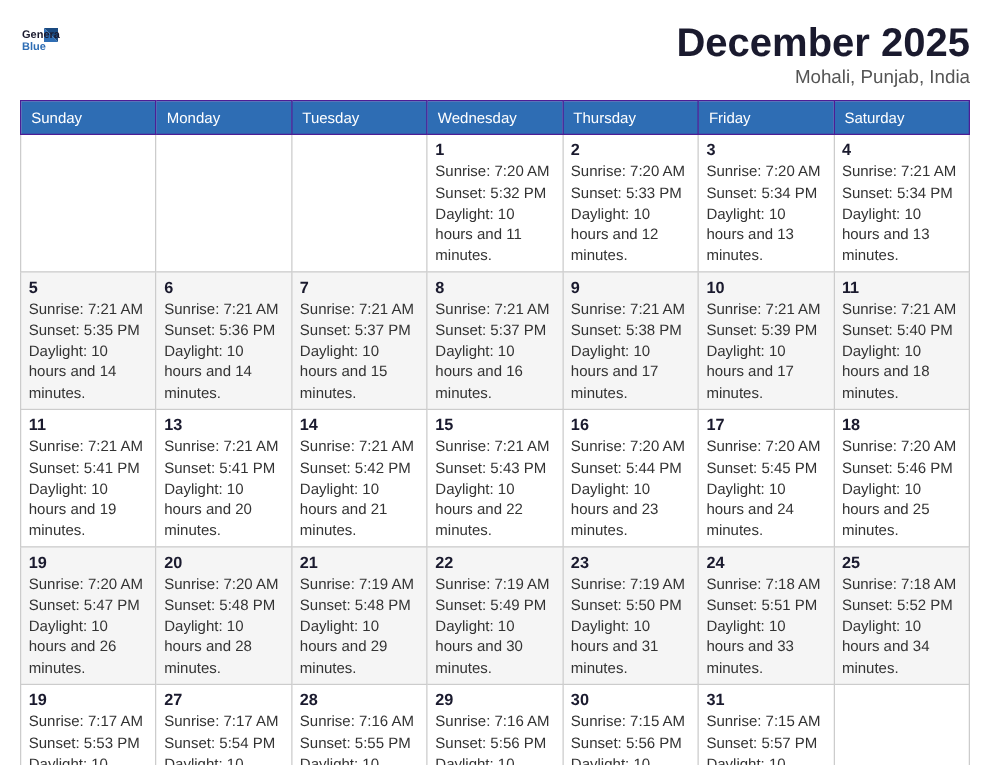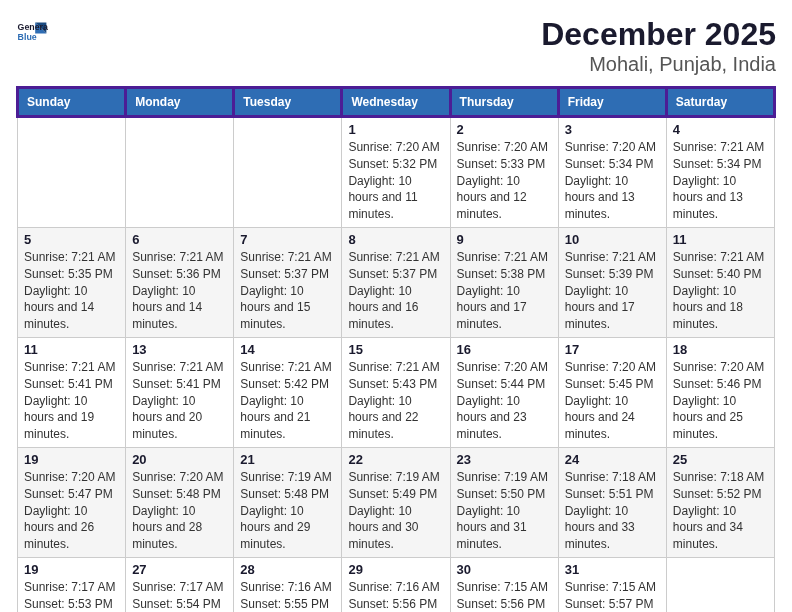--- a/index.html
+++ b/index.html
@@ -27,36 +27,36 @@
     }
     .title-block {
       text-align: right;
     }
     .calendar-title {
       font-size: 32px;
       font-weight: bold;
       color: #1a1a2e;
     }
     .calendar-subtitle {
-      font-size: 20px;
+      font-size: 15px;
       color: #555;
     }
     table {
       width: 100%;
       border-collapse: collapse;
       font-size: 11px;
     }
     thead th {
       background-color: #2e6db4;
       color: #fff;
       text-align: left;
       padding: 6px 8px;
       font-size: 12px;
-      font-weight: bold;
-      border: 3px solid #4c1d95;
+      font-weight: normal;
+      border: 1px solid #4c1d95;
     }
     tbody td {
       border: 1px solid #ccc;
       vertical-align: top;
       padding: 4px 6px;
       width: 108px;
       min-height: 80px;
       background: #fff;
     }
     tbody tr:nth-child(even) td {

